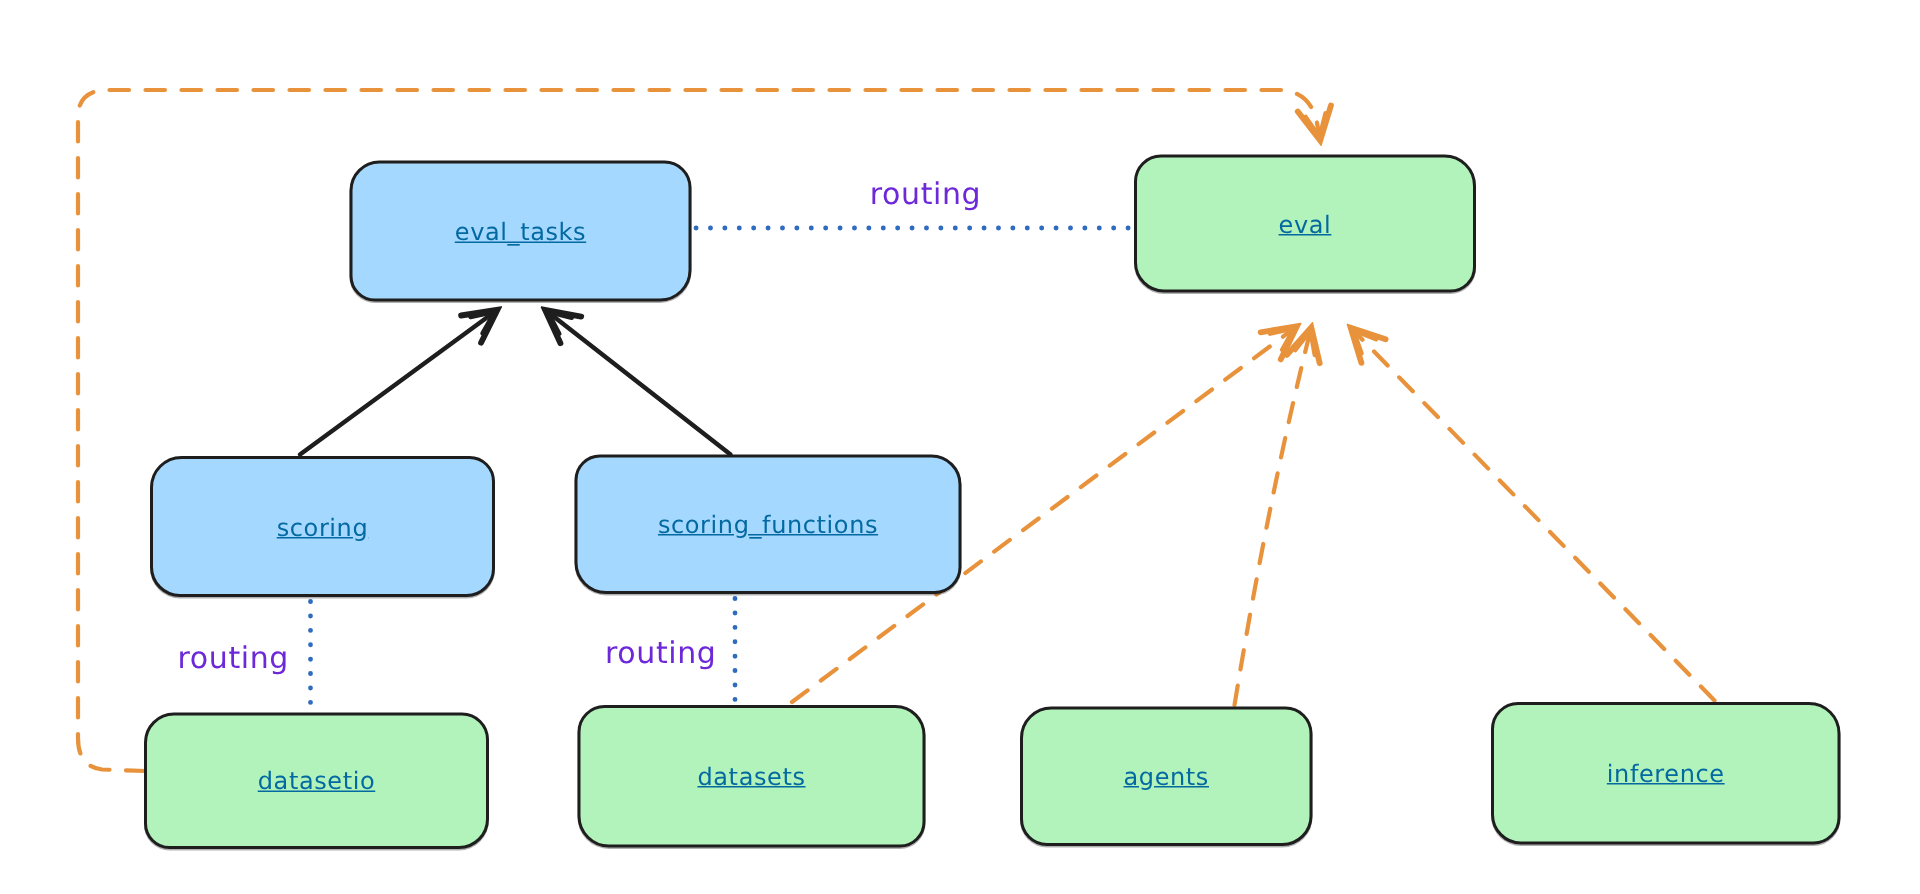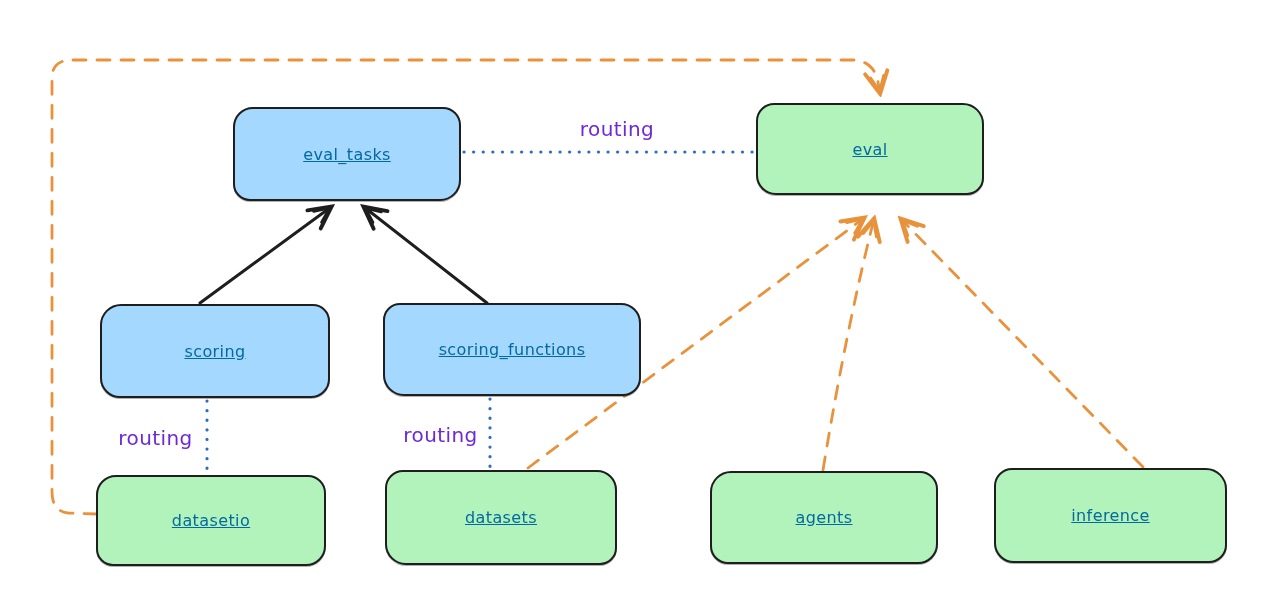--- a/index.html
+++ b/index.html
@@ -37,21 +37,21 @@
   }
   .node-blue  { background: #a5d8ff; }
   .node-green { background: #b2f2bb; }
 
   .node-eval-tasks        { left: 233px; top: 107px;  width: 228px; height: 94px;  border-radius: 20px 18px 21px 17px; }
   .node-eval              { left: 756px; top: 103px;  width: 228px; height: 92px; border-radius: 18px 21px 17px 20px; }
   .node-datasets          { left: 100px; top: 304px;  width: 230px; height: 94px;  border-radius: 21px 17px 19px 20px; }
   .node-scoring-functions { left: 383px; top: 303px;  width: 258px; height: 93px;  border-radius: 17px 20px 18px 21px; }
   .node-datasetio         { left: 96px;  top: 475px;  width: 230px; height: 91px;  border-radius: 20px 18px 20px 17px; }
   .node-scoring           { left: 385px; top: 470px;  width: 232px; height: 95px;  border-radius: 18px 20px 17px 21px; }
-  .node-agents            { left: 710px; top: 471px;  width: 228px; height: 93px;  border-radius: 21px 18px 20px 18px; }
+  .node-agents            { left: 680px; top: 471px;  width: 195px; height: 93px;  border-radius: 21px 18px 20px 18px; }
   .node-inference         { left: 994px;top: 468px;  width: 233px; height: 95px;  border-radius: 18px 21px 18px 20px; }
 
   .edge-label {
     position: absolute;
     font-size: 20px;
     letter-spacing: 0.4px;
     color: #6d28d9;
     text-align: center;
     white-space: nowrap;
   }

